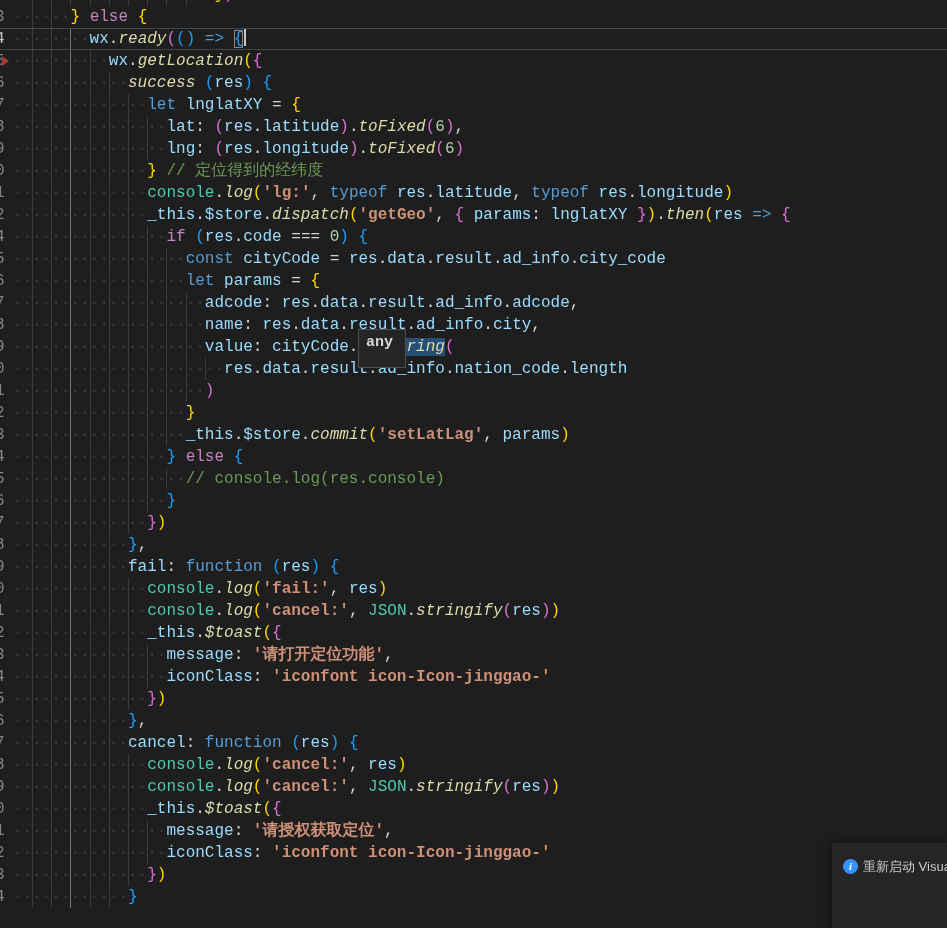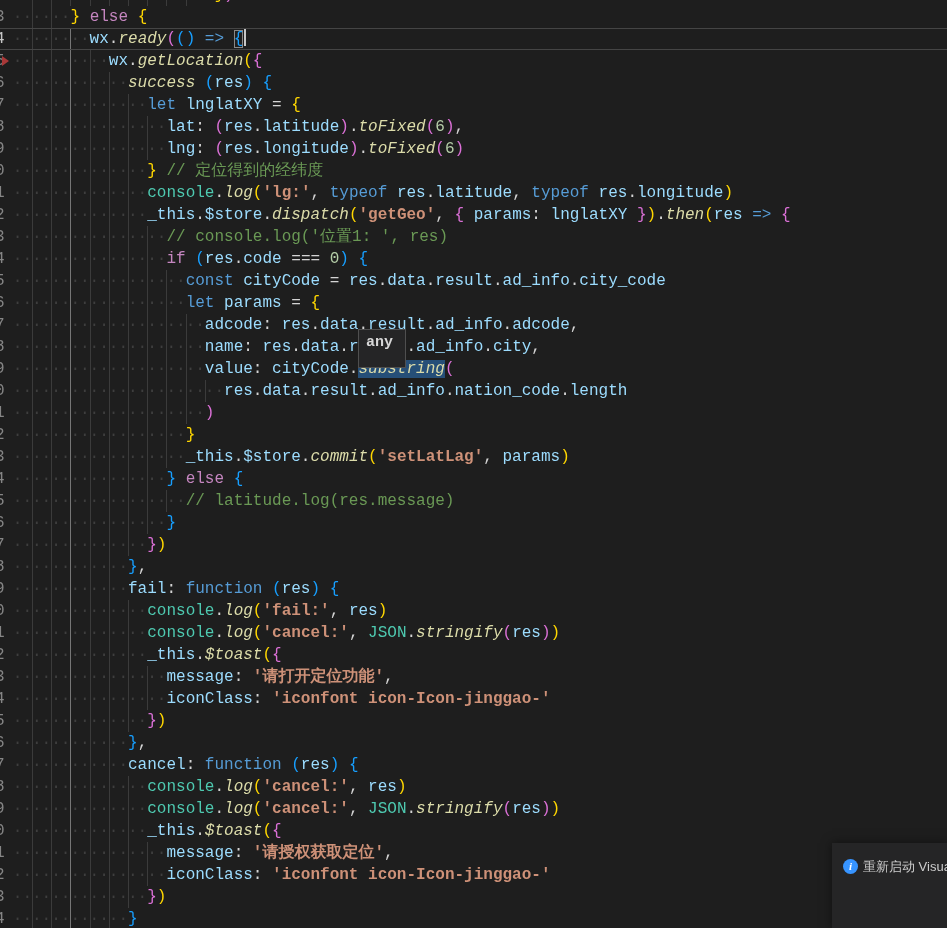--- a/index.html
+++ b/index.html
@@ -68,33 +68,32 @@
       <div class="line"><span class="num">3</span><span class="ws"><span class="iu">··</span><span class="iu g">··</span><span class="iu g">··</span></span><span class="tk tk-b0">}</span><span class="tk tk-pun"> </span><span class="tk tk-ctl">else</span><span class="tk tk-pun"> </span><span class="tk tk-b0">{</span></div>
       <div class="line cur"><span class="num">4</span><span class="ws"><span class="iu">··</span><span class="iu g">··</span><span class="iu g">··</span><span class="iu ga">··</span></span><span class="tk tk-var">wx</span><span class="tk tk-pun">.</span><span class="tk tk-fn">ready</span><span class="tk tk-b1">(</span><span class="tk tk-b2">()</span><span class="tk tk-pun"> </span><span class="tk tk-kw">=&gt;</span><span class="tk tk-pun"> </span><span class="tk tk-b2 box">{</span><span class="caret"></span></div>
       <div class="line"><span class="num">5</span><span class="marker"></span><span class="ws"><span class="iu">··</span><span class="iu g">··</span><span class="iu g">··</span><span class="iu ga">··</span><span class="iu g">··</span></span><span class="tk tk-var">wx</span><span class="tk tk-pun">.</span><span class="tk tk-fn">getLocation</span><span class="tk tk-b0">(</span><span class="tk tk-b1">{</span></div>
       <div class="line"><span class="num">6</span><span class="ws"><span class="iu">··</span><span class="iu g">··</span><span class="iu g">··</span><span class="iu ga">··</span><span class="iu g">··</span><span class="iu g">··</span></span><span class="tk tk-fn">success</span><span class="tk tk-pun"> </span><span class="tk tk-b2">(</span><span class="tk tk-var">res</span><span class="tk tk-b2">)</span><span class="tk tk-pun"> </span><span class="tk tk-b2">{</span></div>
       <div class="line"><span class="num">7</span><span class="ws"><span class="iu">··</span><span class="iu g">··</span><span class="iu g">··</span><span class="iu ga">··</span><span class="iu g">··</span><span class="iu g">··</span><span class="iu g">··</span></span><span class="tk tk-kw">let</span><span class="tk tk-pun"> </span><span class="tk tk-var">lnglatXY</span><span class="tk tk-pun"> = </span><span class="tk tk-b0">{</span></div>
       <div class="line"><span class="num">8</span><span class="ws"><span class="iu">··</span><span class="iu g">··</span><span class="iu g">··</span><span class="iu ga">··</span><span class="iu g">··</span><span class="iu g">··</span><span class="iu g">··</span><span class="iu g">··</span></span><span class="tk tk-var">lat</span><span class="tk tk-pun">: </span><span class="tk tk-b1">(</span><span class="tk tk-var">res</span><span class="tk tk-pun">.</span><span class="tk tk-var">latitude</span><span class="tk tk-b1">)</span><span class="tk tk-pun">.</span><span class="tk tk-fn">toFixed</span><span class="tk tk-b1">(</span><span class="tk tk-num">6</span><span class="tk tk-b1">)</span><span class="tk tk-pun">,</span></div>
       <div class="line"><span class="num">9</span><span class="ws"><span class="iu">··</span><span class="iu g">··</span><span class="iu g">··</span><span class="iu ga">··</span><span class="iu g">··</span><span class="iu g">··</span><span class="iu g">··</span><span class="iu g">··</span></span><span class="tk tk-var">lng</span><span class="tk tk-pun">: </span><span class="tk tk-b1">(</span><span class="tk tk-var">res</span><span class="tk tk-pun">.</span><span class="tk tk-var">longitude</span><span class="tk tk-b1">)</span><span class="tk tk-pun">.</span><span class="tk tk-fn">toFixed</span><span class="tk tk-b1">(</span><span class="tk tk-num">6</span><span class="tk tk-b1">)</span></div>
       <div class="line"><span class="num">0</span><span class="ws"><span class="iu">··</span><span class="iu g">··</span><span class="iu g">··</span><span class="iu ga">··</span><span class="iu g">··</span><span class="iu g">··</span><span class="iu g">··</span></span><span class="tk tk-b0">}</span><span class="tk tk-pun"> </span><span class="tk tk-cmt">// 定位得到的经纬度</span></div>
       <div class="line"><span class="num">1</span><span class="ws"><span class="iu">··</span><span class="iu g">··</span><span class="iu g">··</span><span class="iu ga">··</span><span class="iu g">··</span><span class="iu g">··</span><span class="iu g">··</span></span><span class="tk tk-cls">console</span><span class="tk tk-pun">.</span><span class="tk tk-fn">log</span><span class="tk tk-b0">(</span><span class="tk tk-str">'lg:'</span><span class="tk tk-pun">, </span><span class="tk tk-kw">typeof</span><span class="tk tk-pun"> </span><span class="tk tk-var">res</span><span class="tk tk-pun">.</span><span class="tk tk-var">latitude</span><span class="tk tk-pun">, </span><span class="tk tk-kw">typeof</span><span class="tk tk-pun"> </span><span class="tk tk-var">res</span><span class="tk tk-pun">.</span><span class="tk tk-var">longitude</span><span class="tk tk-b0">)</span></div>
       <div class="line"><span class="num">2</span><span class="ws"><span class="iu">··</span><span class="iu g">··</span><span class="iu g">··</span><span class="iu ga">··</span><span class="iu g">··</span><span class="iu g">··</span><span class="iu g">··</span></span><span class="tk tk-var">_this</span><span class="tk tk-pun">.</span><span class="tk tk-var">$store</span><span class="tk tk-pun">.</span><span class="tk tk-fn">dispatch</span><span class="tk tk-b0">(</span><span class="tk tk-str">'getGeo'</span><span class="tk tk-pun">, </span><span class="tk tk-b1">{</span><span class="tk tk-pun"> </span><span class="tk tk-var">params</span><span class="tk tk-pun">: </span><span class="tk tk-var">lnglatXY</span><span class="tk tk-pun"> </span><span class="tk tk-b1">}</span><span class="tk tk-b0">)</span><span class="tk tk-pun">.</span><span class="tk tk-fn">then</span><span class="tk tk-b0">(</span><span class="tk tk-var">res</span><span class="tk tk-pun"> </span><span class="tk tk-kw">=&gt;</span><span class="tk tk-pun"> </span><span class="tk tk-b1">{</span></div>
-      <div class="line"><span class="num">3</span><span class="ws"><span class="iu">··</span><span class="iu g">··</span><span class="iu g">··</span><span class="iu ga">··</span><span class="iu g">··</span><span class="iu g">··</span><span class="iu g">··</span><span class="iu g">··</span></span><span class="tk tk-cmt">// console.log('位置1: ', res)</span></div>
       <div class="line"><span class="num">4</span><span class="ws"><span class="iu">··</span><span class="iu g">··</span><span class="iu g">··</span><span class="iu ga">··</span><span class="iu g">··</span><span class="iu g">··</span><span class="iu g">··</span><span class="iu g">··</span></span><span class="tk tk-ctl">if</span><span class="tk tk-pun"> </span><span class="tk tk-b2">(</span><span class="tk tk-var">res</span><span class="tk tk-pun">.</span><span class="tk tk-var">code</span><span class="tk tk-pun"> === </span><span class="tk tk-num">0</span><span class="tk tk-b2">)</span><span class="tk tk-pun"> </span><span class="tk tk-b2">{</span></div>
       <div class="line"><span class="num">5</span><span class="ws"><span class="iu">··</span><span class="iu g">··</span><span class="iu g">··</span><span class="iu ga">··</span><span class="iu g">··</span><span class="iu g">··</span><span class="iu g">··</span><span class="iu g">··</span><span class="iu g">··</span></span><span class="tk tk-kw">const</span><span class="tk tk-pun"> </span><span class="tk tk-var">cityCode</span><span class="tk tk-pun"> = </span><span class="tk tk-var">res</span><span class="tk tk-pun">.</span><span class="tk tk-var">data</span><span class="tk tk-pun">.</span><span class="tk tk-var">result</span><span class="tk tk-pun">.</span><span class="tk tk-var">ad_info</span><span class="tk tk-pun">.</span><span class="tk tk-var">city_code</span></div>
       <div class="line"><span class="num">6</span><span class="ws"><span class="iu">··</span><span class="iu g">··</span><span class="iu g">··</span><span class="iu ga">··</span><span class="iu g">··</span><span class="iu g">··</span><span class="iu g">··</span><span class="iu g">··</span><span class="iu g">··</span></span><span class="tk tk-kw">let</span><span class="tk tk-pun"> </span><span class="tk tk-var">params</span><span class="tk tk-pun"> = </span><span class="tk tk-b0">{</span></div>
       <div class="line"><span class="num">7</span><span class="ws"><span class="iu">··</span><span class="iu g">··</span><span class="iu g">··</span><span class="iu ga">··</span><span class="iu g">··</span><span class="iu g">··</span><span class="iu g">··</span><span class="iu g">··</span><span class="iu g">··</span><span class="iu g">··</span></span><span class="tk tk-var">adcode</span><span class="tk tk-pun">: </span><span class="tk tk-var">res</span><span class="tk tk-pun">.</span><span class="tk tk-var">data</span><span class="tk tk-pun">.</span><span class="tk tk-var">result</span><span class="tk tk-pun">.</span><span class="tk tk-var">ad_info</span><span class="tk tk-pun">.</span><span class="tk tk-var">adcode</span><span class="tk tk-pun">,</span></div>
       <div class="line"><span class="num">8</span><span class="ws"><span class="iu">··</span><span class="iu g">··</span><span class="iu g">··</span><span class="iu ga">··</span><span class="iu g">··</span><span class="iu g">··</span><span class="iu g">··</span><span class="iu g">··</span><span class="iu g">··</span><span class="iu g">··</span></span><span class="tk tk-var">name</span><span class="tk tk-pun">: </span><span class="tk tk-var">res</span><span class="tk tk-pun">.</span><span class="tk tk-var">data</span><span class="tk tk-pun">.</span><span class="tk tk-var">result</span><span class="tk tk-pun">.</span><span class="tk tk-var">ad_info</span><span class="tk tk-pun">.</span><span class="tk tk-var">city</span><span class="tk tk-pun">,</span></div>
       <div class="line"><span class="num">9</span><span class="ws"><span class="iu">··</span><span class="iu g">··</span><span class="iu g">··</span><span class="iu ga">··</span><span class="iu g">··</span><span class="iu g">··</span><span class="iu g">··</span><span class="iu g">··</span><span class="iu g">··</span><span class="iu g">··</span></span><span class="tk tk-var">value</span><span class="tk tk-pun">: </span><span class="tk tk-var">cityCode</span><span class="tk tk-pun">.</span><span class="tk tk-fn hl">substring</span><span class="tk tk-b1">(</span></div>
       <div class="line"><span class="num">0</span><span class="ws"><span class="iu">··</span><span class="iu g">··</span><span class="iu g">··</span><span class="iu ga">··</span><span class="iu g">··</span><span class="iu g">··</span><span class="iu g">··</span><span class="iu g">··</span><span class="iu g">··</span><span class="iu g">··</span><span class="iu g">··</span></span><span class="tk tk-var">res</span><span class="tk tk-pun">.</span><span class="tk tk-var">data</span><span class="tk tk-pun">.</span><span class="tk tk-var">result</span><span class="tk tk-pun">.</span><span class="tk tk-var">ad_info</span><span class="tk tk-pun">.</span><span class="tk tk-var">nation_code</span><span class="tk tk-pun">.</span><span class="tk tk-var">length</span></div>
       <div class="line"><span class="num">1</span><span class="ws"><span class="iu">··</span><span class="iu g">··</span><span class="iu g">··</span><span class="iu ga">··</span><span class="iu g">··</span><span class="iu g">··</span><span class="iu g">··</span><span class="iu g">··</span><span class="iu g">··</span><span class="iu g">··</span></span><span class="tk tk-b1">)</span></div>
       <div class="line"><span class="num">2</span><span class="ws"><span class="iu">··</span><span class="iu g">··</span><span class="iu g">··</span><span class="iu ga">··</span><span class="iu g">··</span><span class="iu g">··</span><span class="iu g">··</span><span class="iu g">··</span><span class="iu g">··</span></span><span class="tk tk-b0">}</span></div>
       <div class="line"><span class="num">3</span><span class="ws"><span class="iu">··</span><span class="iu g">··</span><span class="iu g">··</span><span class="iu ga">··</span><span class="iu g">··</span><span class="iu g">··</span><span class="iu g">··</span><span class="iu g">··</span><span class="iu g">··</span></span><span class="tk tk-var">_this</span><span class="tk tk-pun">.</span><span class="tk tk-var">$store</span><span class="tk tk-pun">.</span><span class="tk tk-fn">commit</span><span class="tk tk-b0">(</span><span class="tk tk-str">'setLatLag'</span><span class="tk tk-pun">, </span><span class="tk tk-var">params</span><span class="tk tk-b0">)</span></div>
       <div class="line"><span class="num">4</span><span class="ws"><span class="iu">··</span><span class="iu g">··</span><span class="iu g">··</span><span class="iu ga">··</span><span class="iu g">··</span><span class="iu g">··</span><span class="iu g">··</span><span class="iu g">··</span></span><span class="tk tk-b2">}</span><span class="tk tk-pun"> </span><span class="tk tk-ctl">else</span><span class="tk tk-pun"> </span><span class="tk tk-b2">{</span></div>
-      <div class="line"><span class="num">5</span><span class="ws"><span class="iu">··</span><span class="iu g">··</span><span class="iu g">··</span><span class="iu ga">··</span><span class="iu g">··</span><span class="iu g">··</span><span class="iu g">··</span><span class="iu g">··</span><span class="iu g">··</span></span><span class="tk tk-cmt">// latitude.log(res.message)</span></div>
+      <div class="line"><span class="num">5</span><span class="ws"><span class="iu">··</span><span class="iu g">··</span><span class="iu g">··</span><span class="iu ga">··</span><span class="iu g">··</span><span class="iu g">··</span><span class="iu g">··</span><span class="iu g">··</span><span class="iu g">··</span></span><span class="tk tk-cmt">// console.log(res.console)</span></div>
       <div class="line"><span class="num">6</span><span class="ws"><span class="iu">··</span><span class="iu g">··</span><span class="iu g">··</span><span class="iu ga">··</span><span class="iu g">··</span><span class="iu g">··</span><span class="iu g">··</span><span class="iu g">··</span></span><span class="tk tk-b2">}</span></div>
       <div class="line"><span class="num">7</span><span class="ws"><span class="iu">··</span><span class="iu g">··</span><span class="iu g">··</span><span class="iu ga">··</span><span class="iu g">··</span><span class="iu g">··</span><span class="iu g">··</span></span><span class="tk tk-b1">}</span><span class="tk tk-b0">)</span></div>
       <div class="line"><span class="num">8</span><span class="ws"><span class="iu">··</span><span class="iu g">··</span><span class="iu g">··</span><span class="iu ga">··</span><span class="iu g">··</span><span class="iu g">··</span></span><span class="tk tk-b2">}</span><span class="tk tk-pun">,</span></div>
       <div class="line"><span class="num">9</span><span class="ws"><span class="iu">··</span><span class="iu g">··</span><span class="iu g">··</span><span class="iu ga">··</span><span class="iu g">··</span><span class="iu g">··</span></span><span class="tk tk-var">fail</span><span class="tk tk-pun">: </span><span class="tk tk-kw">function</span><span class="tk tk-pun"> </span><span class="tk tk-b2">(</span><span class="tk tk-var">res</span><span class="tk tk-b2">)</span><span class="tk tk-pun"> </span><span class="tk tk-b2">{</span></div>
       <div class="line"><span class="num">0</span><span class="ws"><span class="iu">··</span><span class="iu g">··</span><span class="iu g">··</span><span class="iu ga">··</span><span class="iu g">··</span><span class="iu g">··</span><span class="iu g">··</span></span><span class="tk tk-cls">console</span><span class="tk tk-pun">.</span><span class="tk tk-fn">log</span><span class="tk tk-b0">(</span><span class="tk tk-str">'fail:'</span><span class="tk tk-pun">, </span><span class="tk tk-var">res</span><span class="tk tk-b0">)</span></div>
       <div class="line"><span class="num">1</span><span class="ws"><span class="iu">··</span><span class="iu g">··</span><span class="iu g">··</span><span class="iu ga">··</span><span class="iu g">··</span><span class="iu g">··</span><span class="iu g">··</span></span><span class="tk tk-cls">console</span><span class="tk tk-pun">.</span><span class="tk tk-fn">log</span><span class="tk tk-b0">(</span><span class="tk tk-str">'cancel:'</span><span class="tk tk-pun">, </span><span class="tk tk-cls">JSON</span><span class="tk tk-pun">.</span><span class="tk tk-fn">stringify</span><span class="tk tk-b1">(</span><span class="tk tk-var">res</span><span class="tk tk-b1">)</span><span class="tk tk-b0">)</span></div>
       <div class="line"><span class="num">2</span><span class="ws"><span class="iu">··</span><span class="iu g">··</span><span class="iu g">··</span><span class="iu ga">··</span><span class="iu g">··</span><span class="iu g">··</span><span class="iu g">··</span></span><span class="tk tk-var">_this</span><span class="tk tk-pun">.</span><span class="tk tk-fn">$toast</span><span class="tk tk-b0">(</span><span class="tk tk-b1">{</span></div>
       <div class="line"><span class="num">3</span><span class="ws"><span class="iu">··</span><span class="iu g">··</span><span class="iu g">··</span><span class="iu ga">··</span><span class="iu g">··</span><span class="iu g">··</span><span class="iu g">··</span><span class="iu g">··</span></span><span class="tk tk-var">message</span><span class="tk tk-pun">: </span><span class="tk tk-str">'请打开定位功能'</span><span class="tk tk-pun">,</span></div>
       <div class="line"><span class="num">4</span><span class="ws"><span class="iu">··</span><span class="iu g">··</span><span class="iu g">··</span><span class="iu ga">··</span><span class="iu g">··</span><span class="iu g">··</span><span class="iu g">··</span><span class="iu g">··</span></span><span class="tk tk-var">iconClass</span><span class="tk tk-pun">: </span><span class="tk tk-str">'iconfont icon-Icon-jinggao-'</span></div>
       <div class="line"><span class="num">5</span><span class="ws"><span class="iu">··</span><span class="iu g">··</span><span class="iu g">··</span><span class="iu ga">··</span><span class="iu g">··</span><span class="iu g">··</span><span class="iu g">··</span></span><span class="tk tk-b1">}</span><span class="tk tk-b0">)</span></div>

